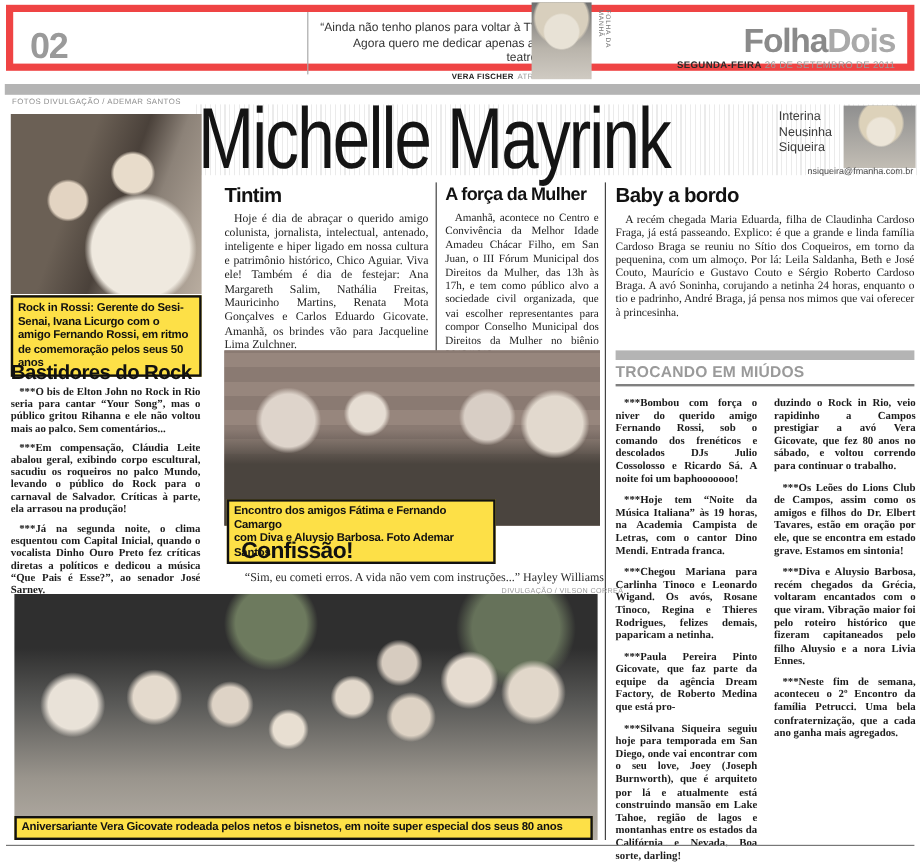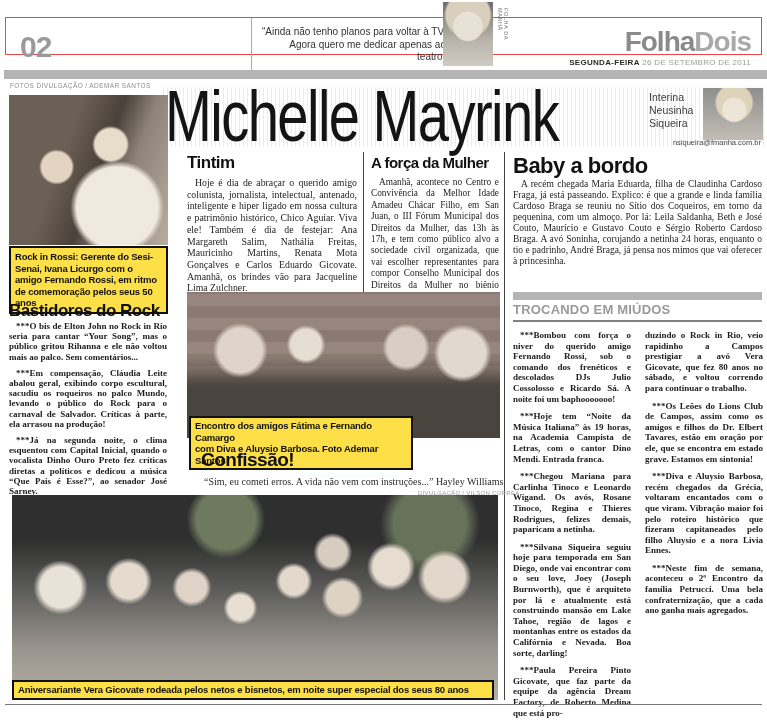--- a/index.html
+++ b/index.html
@@ -3,21 +3,21 @@
 <meta charset="utf-8">
 <style>
   *{margin:0;padding:0;box-sizing:border-box}
   html,body{background:#fff}
   body{width:767px;height:720px;position:relative;overflow:hidden;
        font-family:"Liberation Serif",serif;color:#1a1a1a}
   .abs{position:absolute}
   .sans{font-family:"Liberation Sans",sans-serif}
 
   
-  .topbox{left:5px;top:17px;width:757px;height:38px;border:1px solid #ef4444;background:#fff}
+  .topbox{left:5px;top:4px;width:757px;height:55px;border:6px solid #ef4444;background:#fff}
   .pagenum{left:14px;top:12px;font:bold 30px "Liberation Sans",sans-serif;color:#9a9a9a;letter-spacing:-1px}
   .topdivider{left:245px;top:0;height:52px;border-left:1px solid #aaa}
   .quotewrap{left:252px;top:8px;width:188px;text-align:right;font:10px/12.5px "Liberation Sans",sans-serif;color:#333}
   .quoteauthor{margin-top:3px;font-size:6.5px;letter-spacing:.3px}
   .quoteauthor .nm{font-weight:bold;color:#222}
   .quoteauthor .rl{color:#979797;margin-left:3px}
   .photo{background-color:#9a9a9a}
   .photo-vera{left:443px;top:2px;width:50px;height:64px;
     background:radial-gradient(circle at 50% 38%,#e8e2d6 0 30%,rgba(0,0,0,0) 33%),
                radial-gradient(circle at 50% 20%,#d8cfbd 0 38%,rgba(0,0,0,0) 42%),
@@ -82,21 +82,21 @@
           font:bold 9.5px/11.5px "Liberation Sans",sans-serif;letter-spacing:-.2px;color:#111}
   .cap-rock{left:9px;top:246px;width:159px;padding:3px 4px}
   .cap-encontro{left:189px;top:416px;width:224px;padding:2px 4px}
   .cap-encontro span{display:block}
   .cap-group{left:12px;top:680px;width:482px;padding:2px 4px;white-space:nowrap;font-size:9.5px}
 
   
   h2{font-family:"Liberation Sans",sans-serif;font-weight:bold;color:#111;letter-spacing:-.5px}
   .h-tintim{left:187px;top:153px;font-size:17px}
   .h-forca{left:371px;top:154px;font-size:15px}
-  .h-baby{left:513px;top:153px;font-size:22px}
+  .h-baby{left:513px;top:153px;font-size:17px}
   .h-bastidores{left:9px;top:301px;font-size:17px}
   .h-confissao{left:201px;top:449px;font-size:19px}
 
   .bodytext{text-align:justify;color:#222}
   .t-tintim{left:187px;top:177px;width:170px;font-size:9.8px;line-height:11.7px;text-indent:8px}
   .t-forca{left:371px;top:177px;width:128px;font-size:9.3px;line-height:11.4px;text-indent:8px}
   .t-baby{left:513px;top:179px;width:249px;font-size:9.5px;line-height:11px;text-indent:8px}
 
   .news{font-weight:bold;text-align:justify;color:#1c1c1c}
   .news p{margin-bottom:6px;text-indent:7px}
@@ -179,22 +179,22 @@
 <div class="abs bodytext t-baby">A recém chegada Maria Eduarda, filha de Claudinha Cardoso Fraga, já está passeando. Explico: é que a grande e linda família Cardoso Braga se reuniu no Sítio dos Coqueiros, em torno da pequenina, com um almoço. Por lá: Leila Saldanha, Beth e José Couto, Maurício e Gustavo Couto e Sérgio Roberto Cardoso Braga. A avó Soninha, corujando a netinha 24 horas, enquanto o tio e padrinho, André Braga, já pensa nos mimos que vai oferecer à princesinha.</div>
 
 <div class="abs graybar2"></div>
 <div class="abs trochead">TROCANDO EM MIÚDOS</div>
 <div class="abs trocrule"></div>
 
 <div class="abs news t-troc1">
   <p>***Bombou com força o niver do querido amigo Fernando Rossi, sob o comando dos frenéticos e descolados DJs Julio Cossolosso e Ricardo Sá. A noite foi um baphooooooo!</p>
   <p>***Hoje tem “Noite da Música Italiana” às 19 horas, na Academia Campista de Letras, com o cantor Dino Mendi. Entrada franca.</p>
   <p>***Chegou Mariana para Carlinha Tinoco e Leonardo Wigand. Os avós, Rosane Tinoco, Regina e Thieres Rodrigues, felizes demais, paparicam a netinha.</p>
+  <p>***Paula Pereira Pinto Gicovate, que faz parte da equipe da agência Dream Factory, de Roberto Medina que está pro-</p>
   <p>***Silvana Siqueira seguiu hoje para temporada em San Diego, onde vai encontrar com o seu love, Joey (Joseph Burnworth), que é arquiteto por lá e atualmente está construindo mansão em Lake Tahoe, região de lagos e montanhas entre os estados da Califórnia e Nevada. Boa sorte, darling!</p>
-  <p>***Paula Pereira Pinto Gicovate, que faz parte da equipe da agência Dream Factory, de Roberto Medina que está pro-</p>
 </div>
 <div class="abs news t-troc2">
   <p class="cont">duzindo o Rock in Rio, veio rapidinho a Campos prestigiar a avó Vera Gicovate, que fez 80 anos no sábado, e voltou correndo para continuar o trabalho.</p>
   <p>***Os Leões do Lions Club de Campos, assim como os amigos e filhos do Dr. Elbert Tavares, estão em oração por ele, que se encontra em estado grave. Estamos em sintonia!</p>
   <p>***Diva e Aluysio Barbosa, recém chegados da Grécia, voltaram encantados com o que viram. Vibração maior foi pelo roteiro histórico que fizeram capitaneados pelo filho Aluysio e a nora Livia Ennes.</p>
   <p>***Neste fim de semana, aconteceu o 2º Encontro da família Petrucci. Uma bela confraternização, que a cada ano ganha mais agregados.</p>
 </div>
 
 <div class="abs photo photo-encontro"></div>
 <div class="abs capbox cap-encontro">

